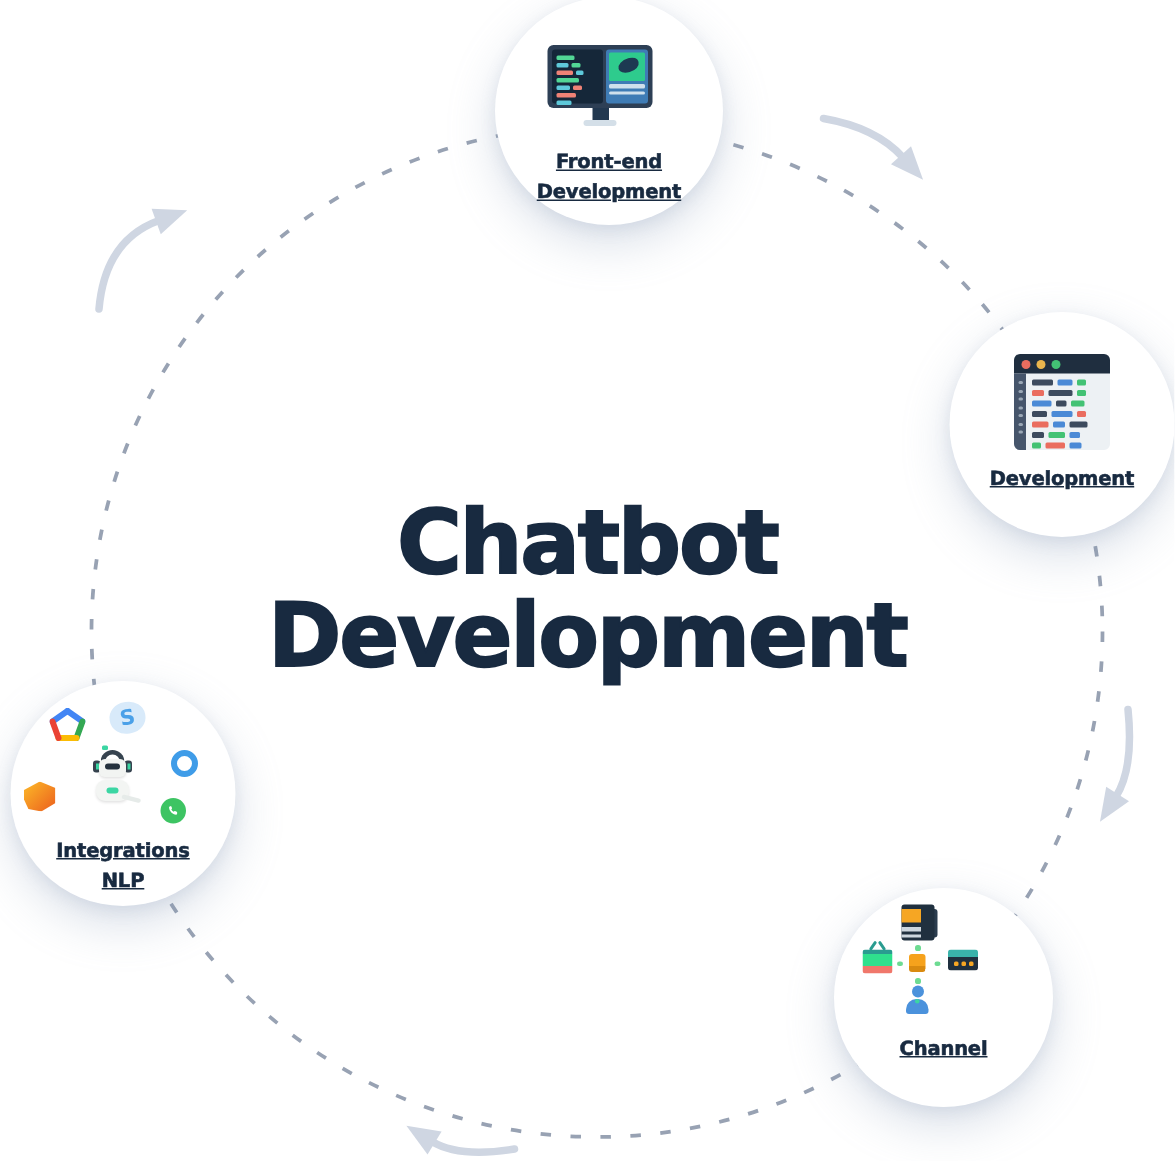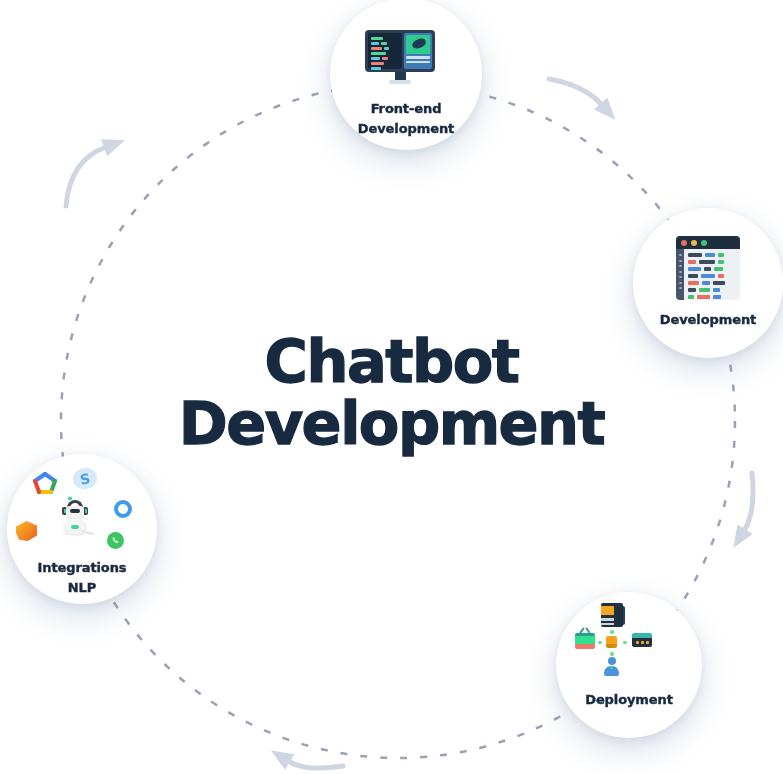--- a/index.html
+++ b/index.html
@@ -9,21 +9,21 @@
 
   
   .title{position:absolute;left:0;top:331px;width:783px;text-align:center;
          color:#182a40;font-weight:bold;font-size:59px;line-height:62px;letter-spacing:-1.5px;
          -webkit-text-stroke:1.3px #182a40;}
 
   
   .station{position:absolute;background:#fff;border-radius:50%;
            box-shadow:0 12px 32px rgba(138,154,182,.32),0 3px 10px rgba(138,154,182,.18);}
   .station-label{position:absolute;left:0;right:0;text-align:center;color:#182a40;
-                 font-weight:bold;font-size:13px;line-height:19.5px;letter-spacing:-.1px;
+                 font-weight:bold;font-size:13px;line-height:19.5px;letter-spacing:-.1px;text-decoration:underline;
                  -webkit-text-stroke:.4px #182a40;}
   .abs{position:absolute;}
 
   
   .fe-monitor{width:70px;height:42px;background:#2d3f55;border-radius:4px;box-sizing:border-box;
               padding:3px;display:flex;gap:2px;}
   .fe-code{width:34px;background:#152739;border-radius:2px;padding:4px 3px;box-sizing:border-box;
            display:flex;flex-direction:column;gap:2.5px;}
   .fe-preview{flex:1;background:#3f7cb5;border-radius:2px;padding:2px;box-sizing:border-box;
               display:flex;flex-direction:column;gap:2px;}
@@ -267,21 +267,21 @@
       <div class="abs" style="left:34px;top:34px;">
         <div class="cd-box"></div>
       </div>
 
       <div class="cd-dot" style="left:26px;top:38.5px;"></div>
       <div class="cd-dot" style="left:51px;top:38.5px;"></div>
       <div class="cd-dot" style="left:38px;top:28px;"></div>
       <div class="cd-dot" style="left:38px;top:50px;"></div>
     </div>
     <div class="station-label" style="top:98px;">
-      <div>Deployment</div>
+      <div>Channel</div>
     </div>
   </div>
 
   <div class="station" style="left:7px;top:454px;width:150px;height:150px;">
     <div class="abs" style="left:8px;top:4px;width:134px;height:96px;">
 
       <svg class="abs" style="left:18px;top:14px;" width="24" height="22" viewBox="0 0 24 22">
         <path d="M2,9 L12,2" stroke="#4285f4" stroke-width="4" fill="none" stroke-linecap="round"></path>
         <path d="M12,2 L22,9" stroke="#4285f4" stroke-width="4" fill="none" stroke-linecap="round"></path>
         <path d="M22,9 L18,20" stroke="#34a853" stroke-width="4" fill="none" stroke-linecap="round"></path>

